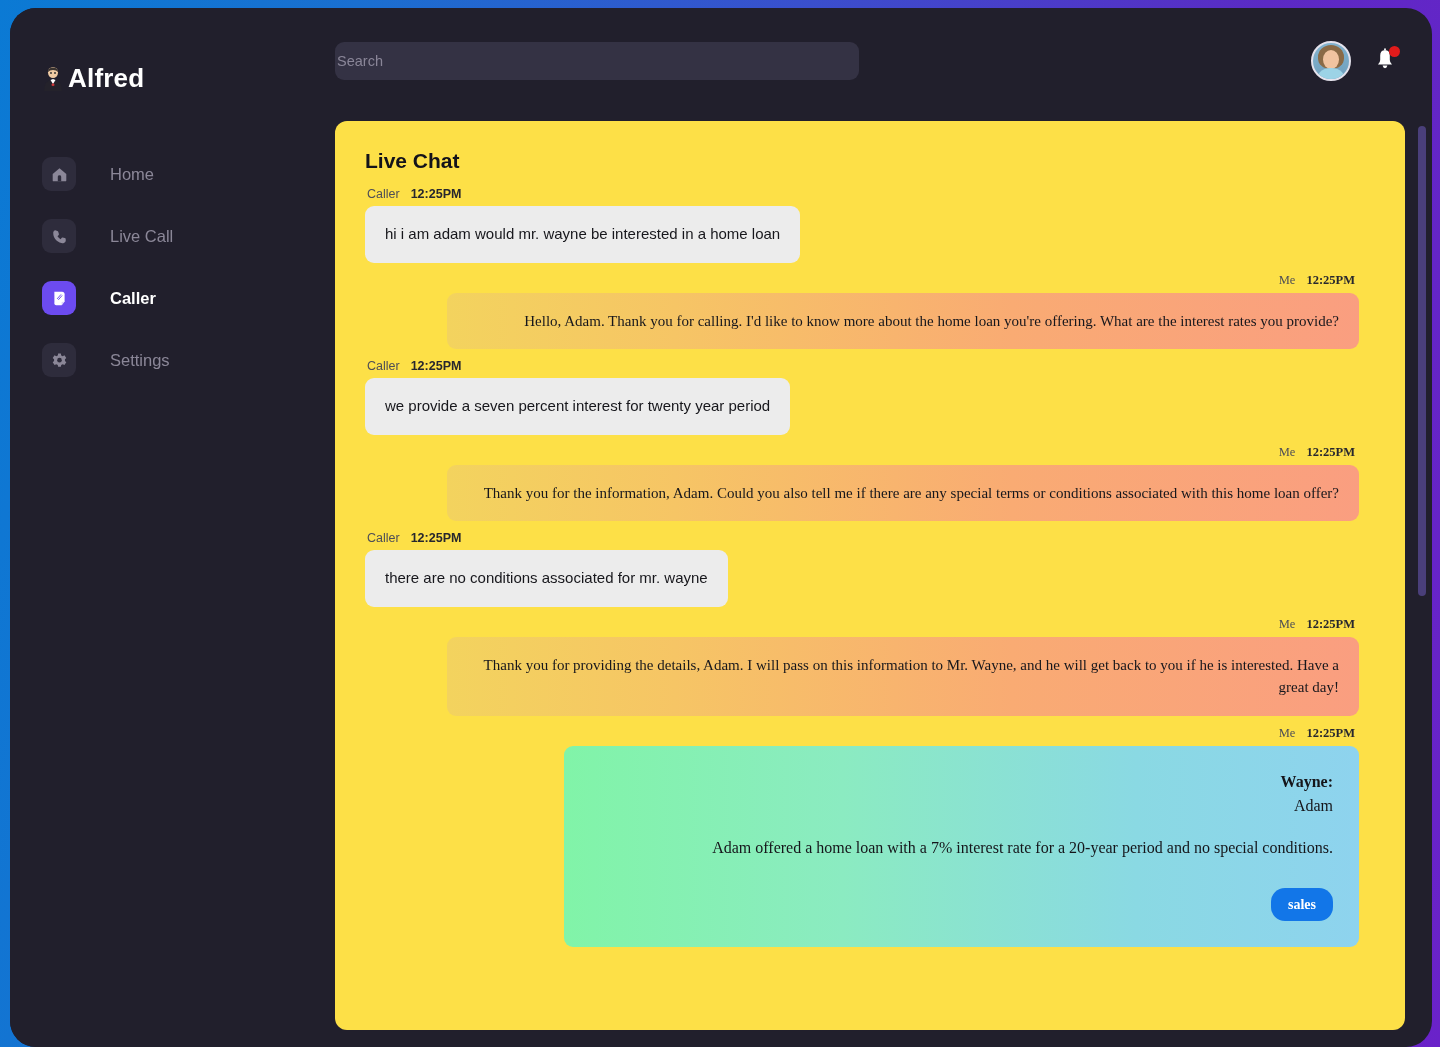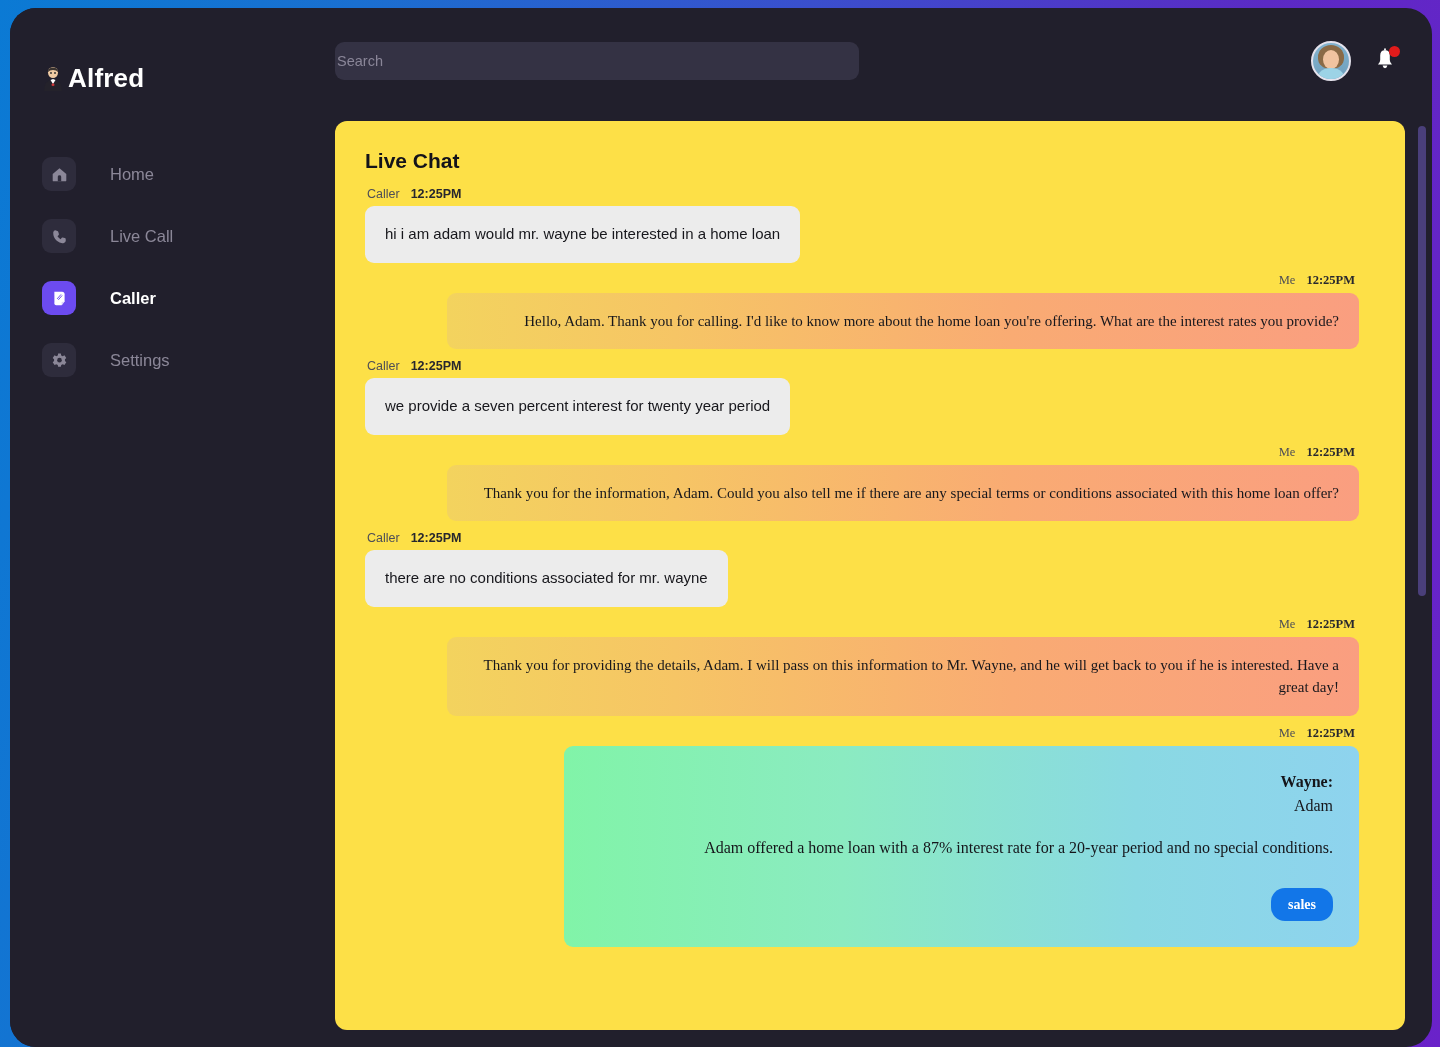--- a/index.html
+++ b/index.html
@@ -394,21 +394,21 @@
             <div class="bubble">Thank you for providing the details, Adam. I will pass on this information to Mr. Wayne, and he will get back to you if he is interested. Have a great day!</div>
           </div>
           <div class="msg-row row-right">
             <div class="msg-meta">
               <span class="who">Me</span>
               <span class="time">12:25PM</span>
             </div>
             <div class="summary-card">
               <div class="sum-label">Wayne:</div>
               <div class="sum-value">Adam</div>
-              <div class="sum-value">Adam offered a home loan with a 87% interest rate for a 20-year period and no special conditions.</div>
+              <div class="sum-value">Adam offered a home loan with a 7% interest rate for a 20-year period and no special conditions.</div>
               <div class="tags-row">
                 <span class="tag">sales</span>
               </div>
             </div>
           </div>
         </div>
     </div>
 
     <div id="scrollbar-track"></div>
     <div id="scrollbar-thumb"></div>

